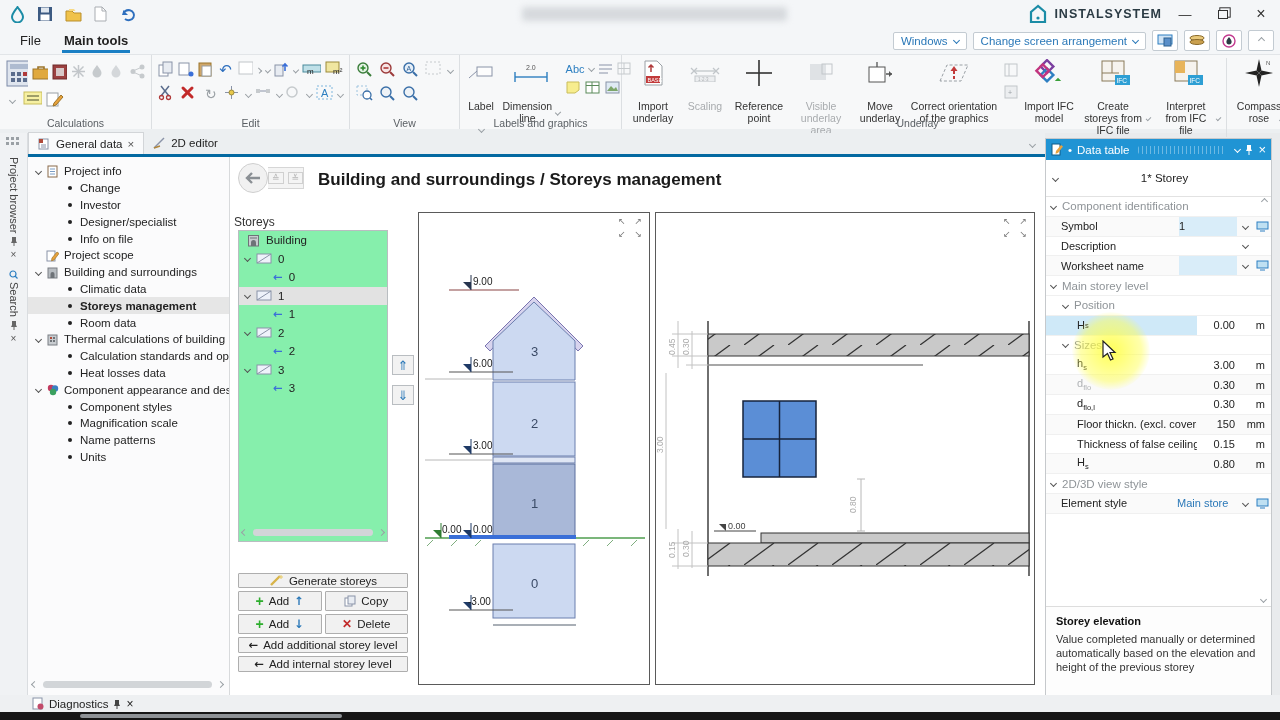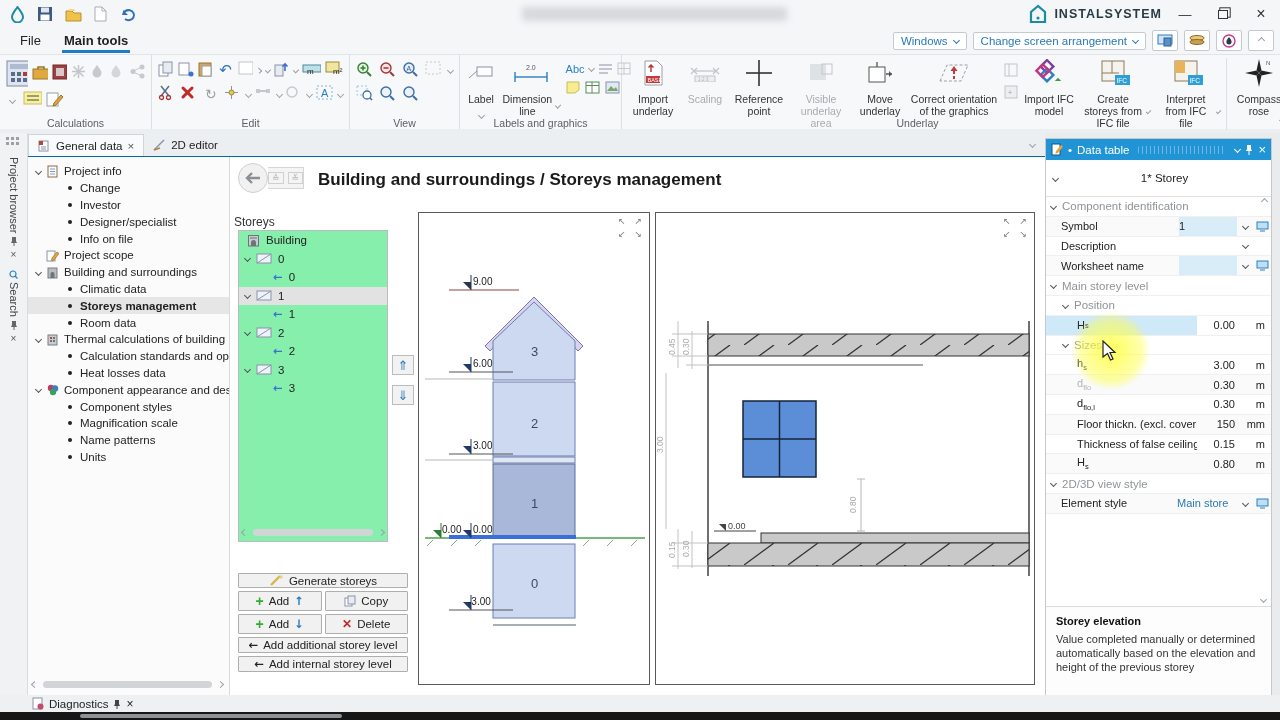--- a/index.html
+++ b/index.html
@@ -32,33 +32,33 @@
   .mb-right{position:absolute;right:6px;top:2px;display:flex;gap:6px;align-items:center}
   .dd{border:1px solid #c3cbd2;background:#fff;color:#2a78b8;font-size:11.5px;padding:2px 7px;display:flex;gap:6px;align-items:center;border-radius:2px}
   .mbtn{width:26px;height:21px;border:1px solid #c3cbd2;background:#fff;border-radius:2px;display:flex;align-items:center;justify-content:center}
 
   
   .ribbon{position:absolute;top:55px;left:0;right:0;height:78px;background:#f7f8f9;border-bottom:4px solid #eceff1;display:flex}
   .rgroup{border-right:1px solid #dcdfe2;position:relative;padding:3px 6px 14px 6px}
   .glabel{position:absolute;bottom:0;left:0;right:0;text-align:center;font-size:10.5px;color:#5a5f64}
   .irow{display:flex;gap:4px;align-items:center;height:24px}
   .ico{width:19px;height:19px;display:flex;align-items:center;justify-content:center;font-size:13px}
-  .bigbtn{display:flex;flex-direction:column;align-items:center;justify-content:flex-start;gap:7px;font-size:10.5px;color:#333;text-align:center;line-height:1.12;padding:1px 2px}
+  .bigbtn{display:flex;flex-direction:column;align-items:center;justify-content:flex-start;gap:14px;font-size:10.5px;color:#333;text-align:center;line-height:1.12;padding:1px 2px}
   .bigbtn .bicon{height:28px;display:flex;align-items:center;justify-content:center}
   .bigbtn.disabled{color:#a8abae}
   .u-flex{display:flex;align-items:flex-start;gap:4px}
   .collapse{position:absolute;right:8px;bottom:6px}
 
   
   .leftstrip{position:absolute;left:0;top:133px;width:28px;bottom:25px;background:#f0f2f4;border-right:1px solid #dadde0}
   .vtab{writing-mode:vertical-rl;font-size:11px;color:#444;margin:10px auto 0 auto;display:flex;align-items:center;gap:3px;width:16px}
   .vx{font-size:10px;color:#555}
 
   
-  .tabstrip{position:absolute;left:28px;top:133px;width:1017px;height:24px;background:#eceff1;border-bottom:1px solid #0369a1;display:flex;align-items:flex-end}
+  .tabstrip{position:absolute;left:28px;top:133px;width:1017px;height:24px;background:#eceff1;border-bottom:3px solid #0369a1;display:flex;align-items:flex-end}
   .ftab{display:flex;align-items:center;gap:5px;font-size:11.5px;padding:3px 9px;height:22px}
   .ftab.active{background:#f9fafb;border:1px solid #d2d5d8;border-bottom:none;color:#222}
   .tabchev{position:absolute;right:10px;top:9px}
 
   
   .sidebar{position:absolute;left:28px;top:157px;width:202px;bottom:25px;background:#fbfbfc;border-right:1px solid #d8dadc}
   .stree{padding-top:6px;font-size:11.5px;color:#222}
   .trow{display:flex;align-items:center;gap:5px;height:16.8px;white-space:nowrap;overflow:hidden}
   .trow .cv{margin-left:8px;flex:none}
   .trow .nochev{width:5px;margin-left:8px;flex:none}

